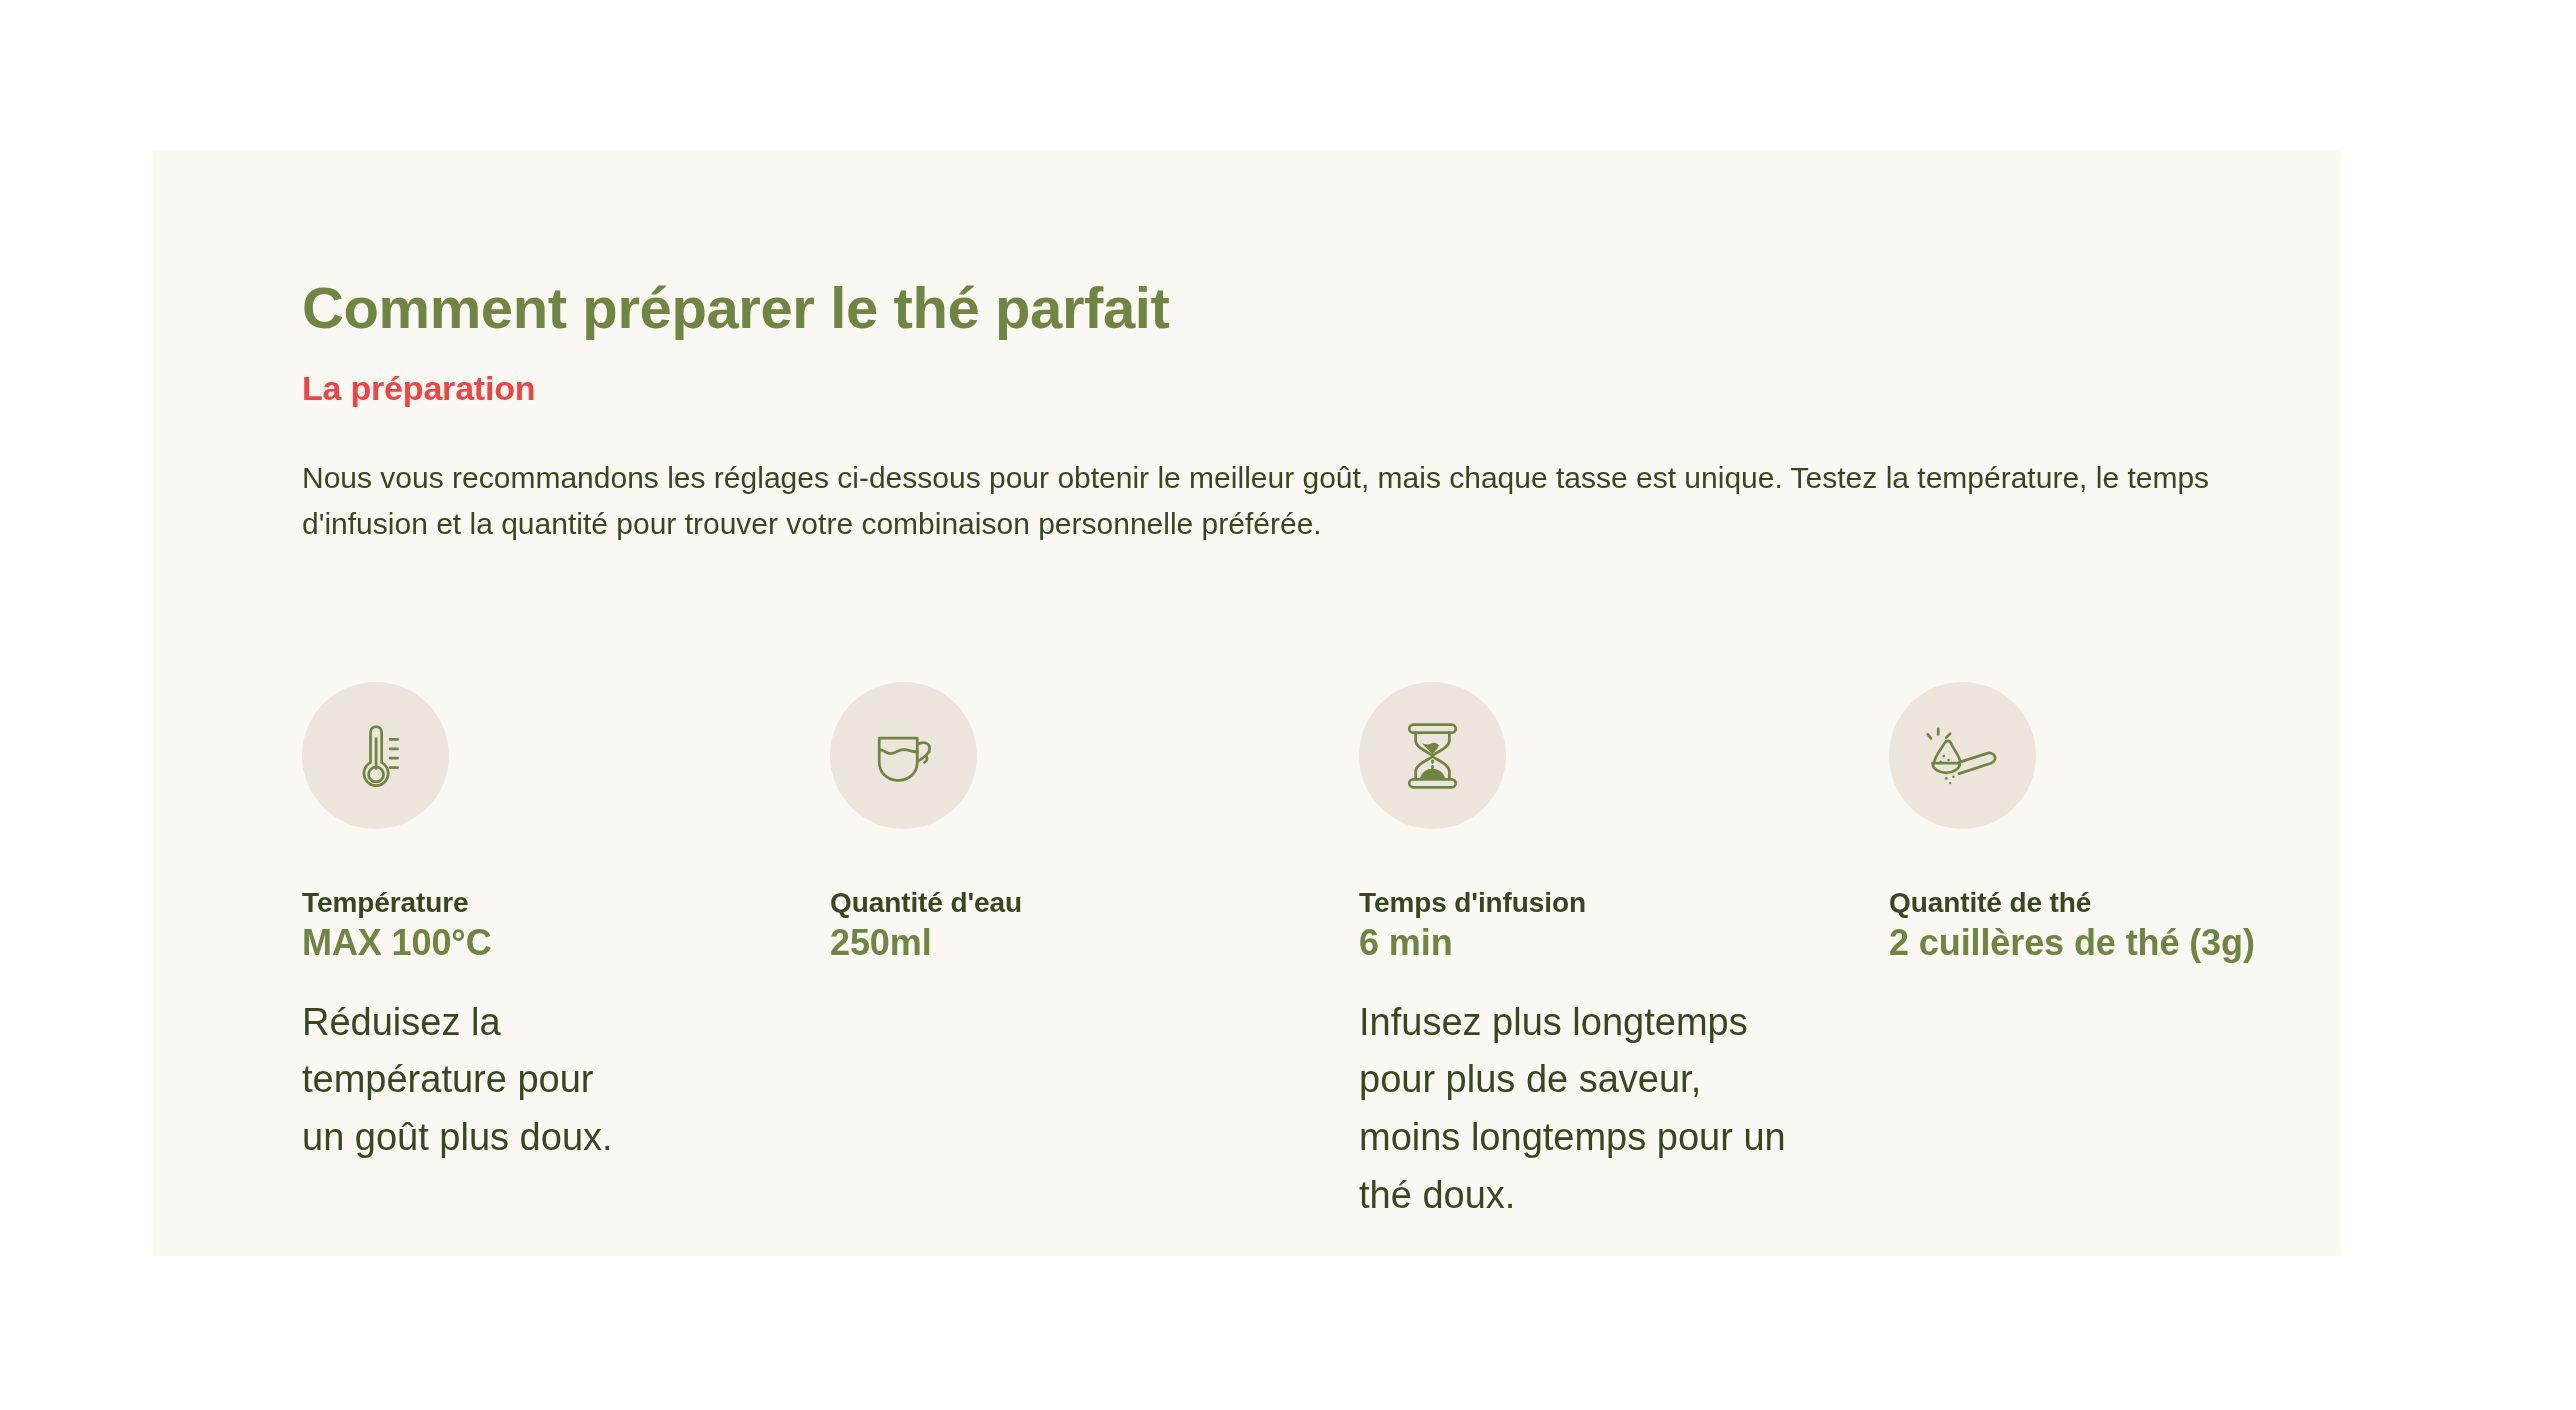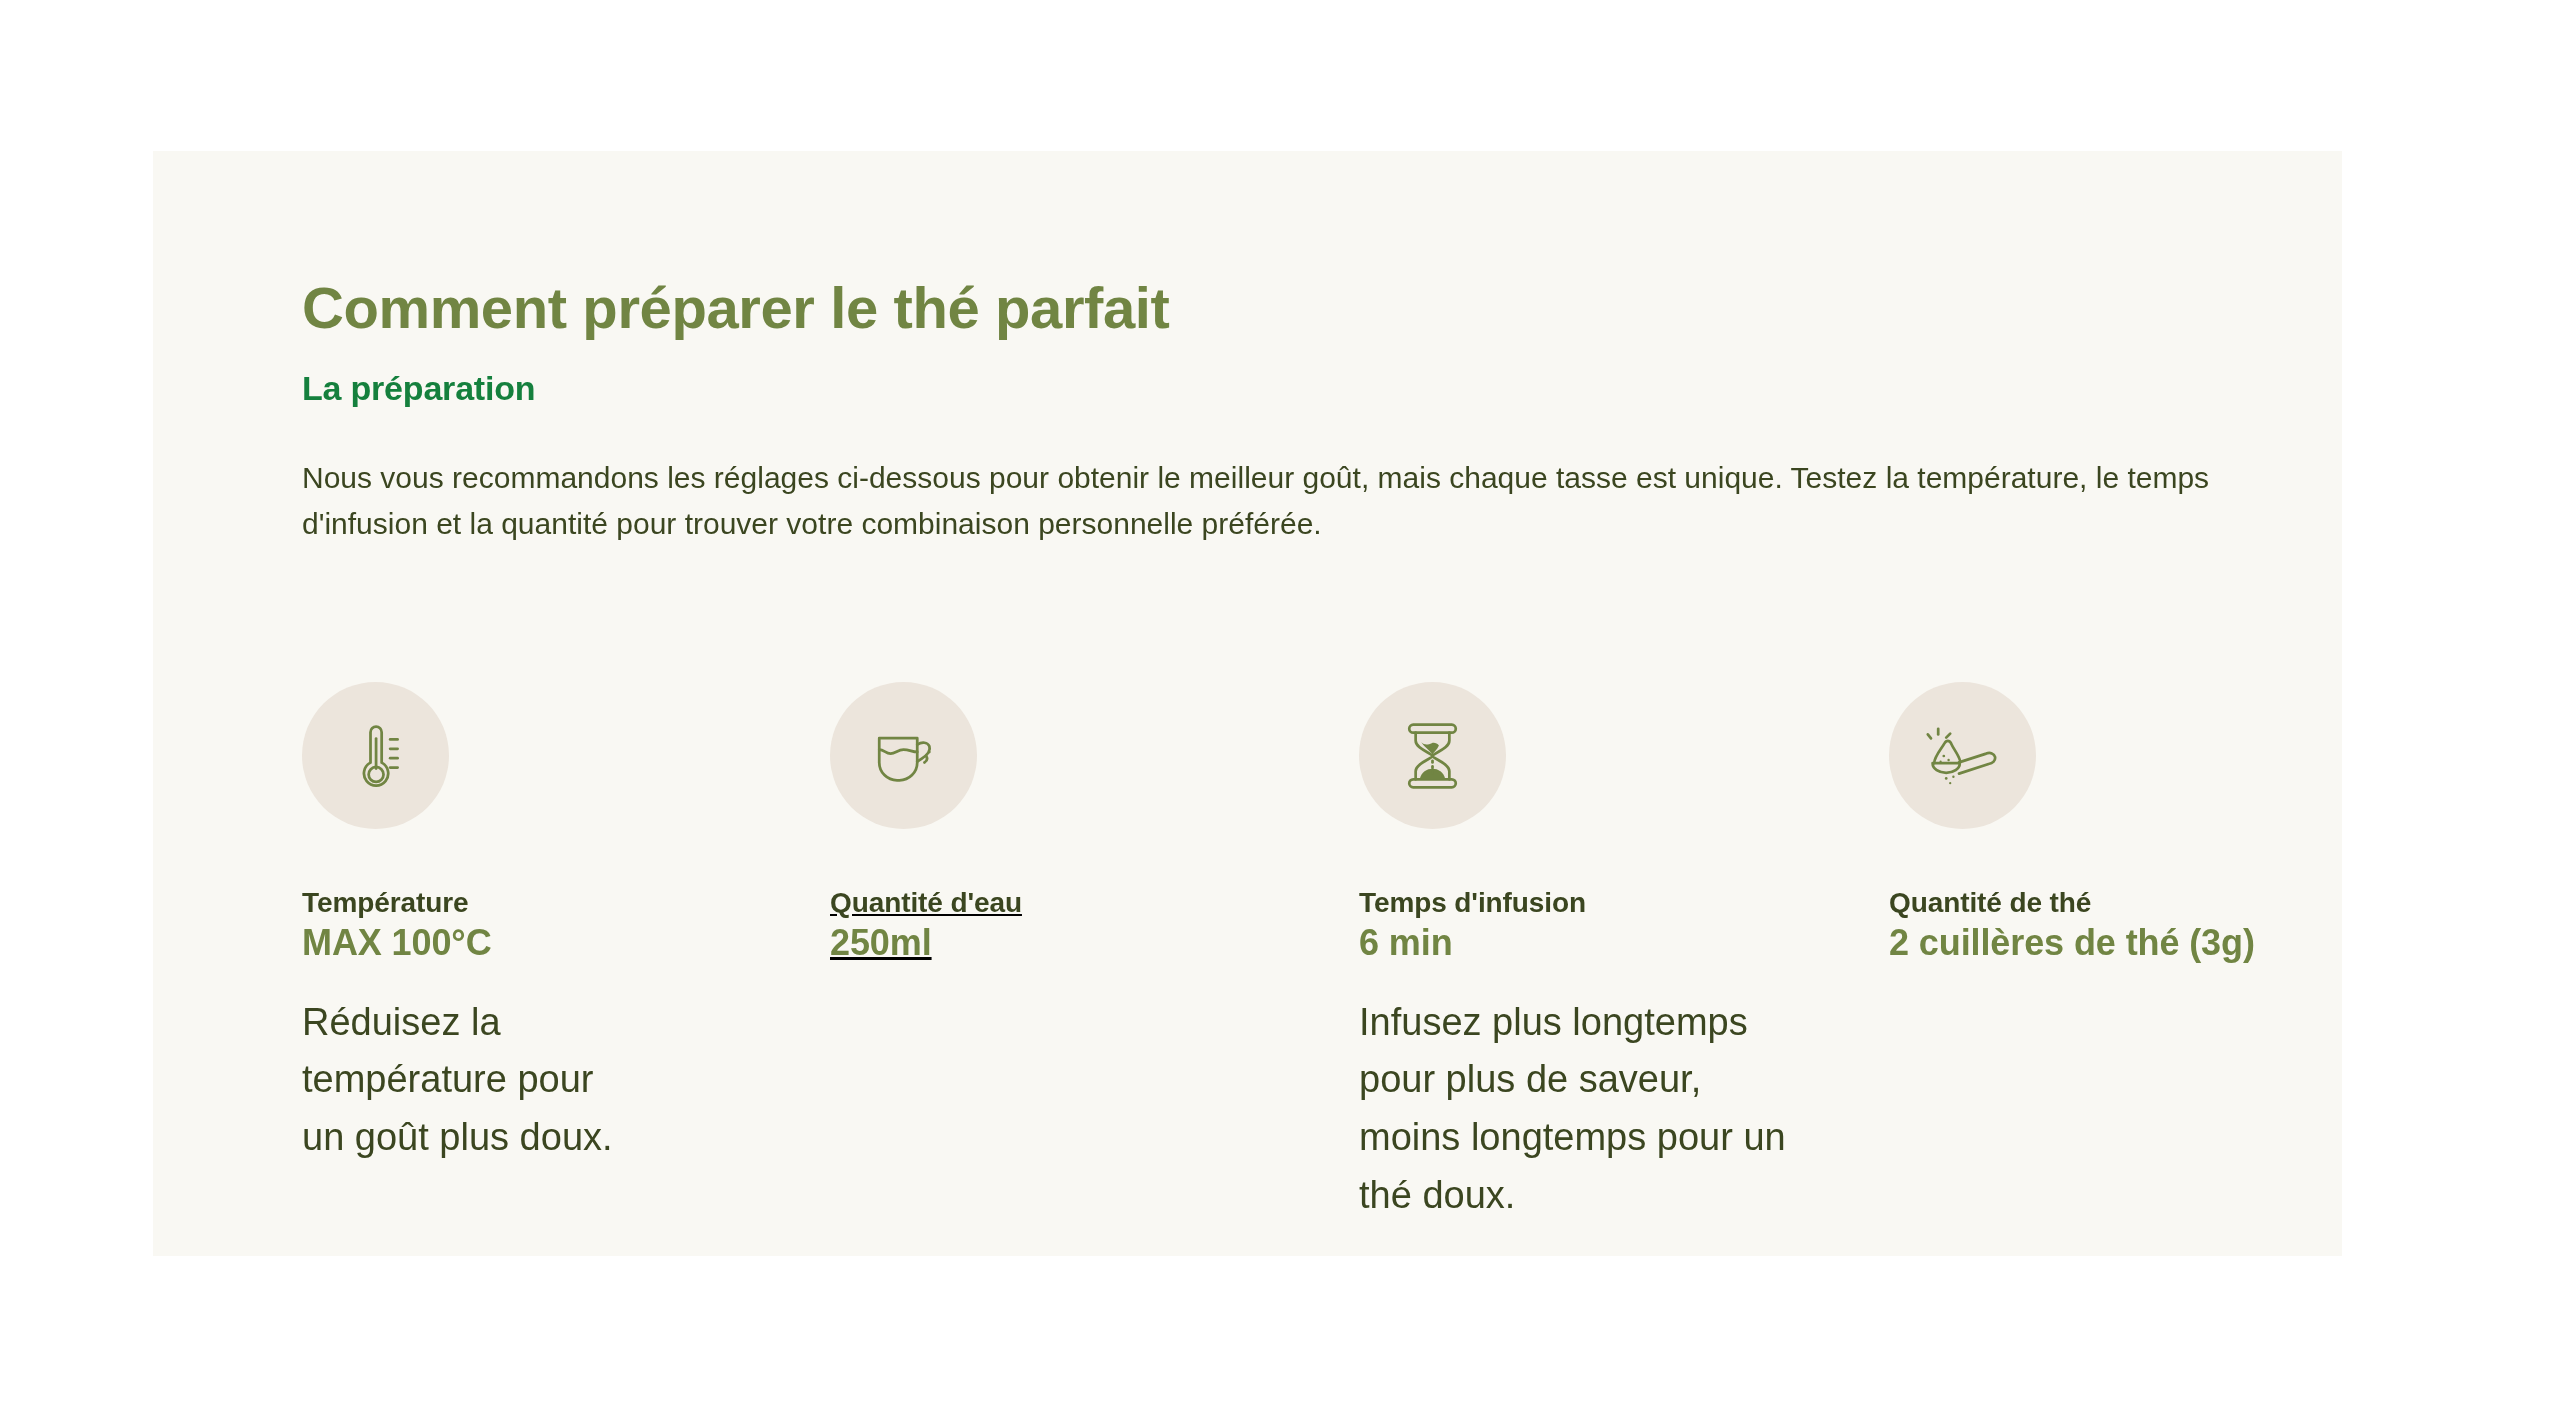--- a/index.html
+++ b/index.html
@@ -52,21 +52,21 @@
   }
 
   .subtitle {
     position: absolute;
     left: 0;
     top: 219px;
     font-size: 34px;
     line-height: 1.1;
     font-weight: 700;
     letter-spacing: -0.2px;
-    color: #15803d;
+    color: #ef4444;
     white-space: nowrap;
   }
 
   .intro {
     position: absolute;
     left: 0;
     top: 304px;
     width: 1932px;
     font-size: 30px;
     line-height: 1.52;
@@ -82,21 +82,21 @@
     width: 2125px;
     height: 499px;
   }
 
   .col {
     position: absolute;
     top: 0;
     width: 451px;
   }
   .col-0 { left: 0px; }
-  .col-1 { left: 528px; text-decoration: underline; }
+  .col-1 { left: 528px; }
   .col-2 { left: 1057px; }
   .col-3 { left: 1587px; }
 
   .icon-circle {
     width: 147px;
     height: 147px;
     border-radius: 50%;
     background: #ece5dc;
     display: flex;
     align-items: center;

